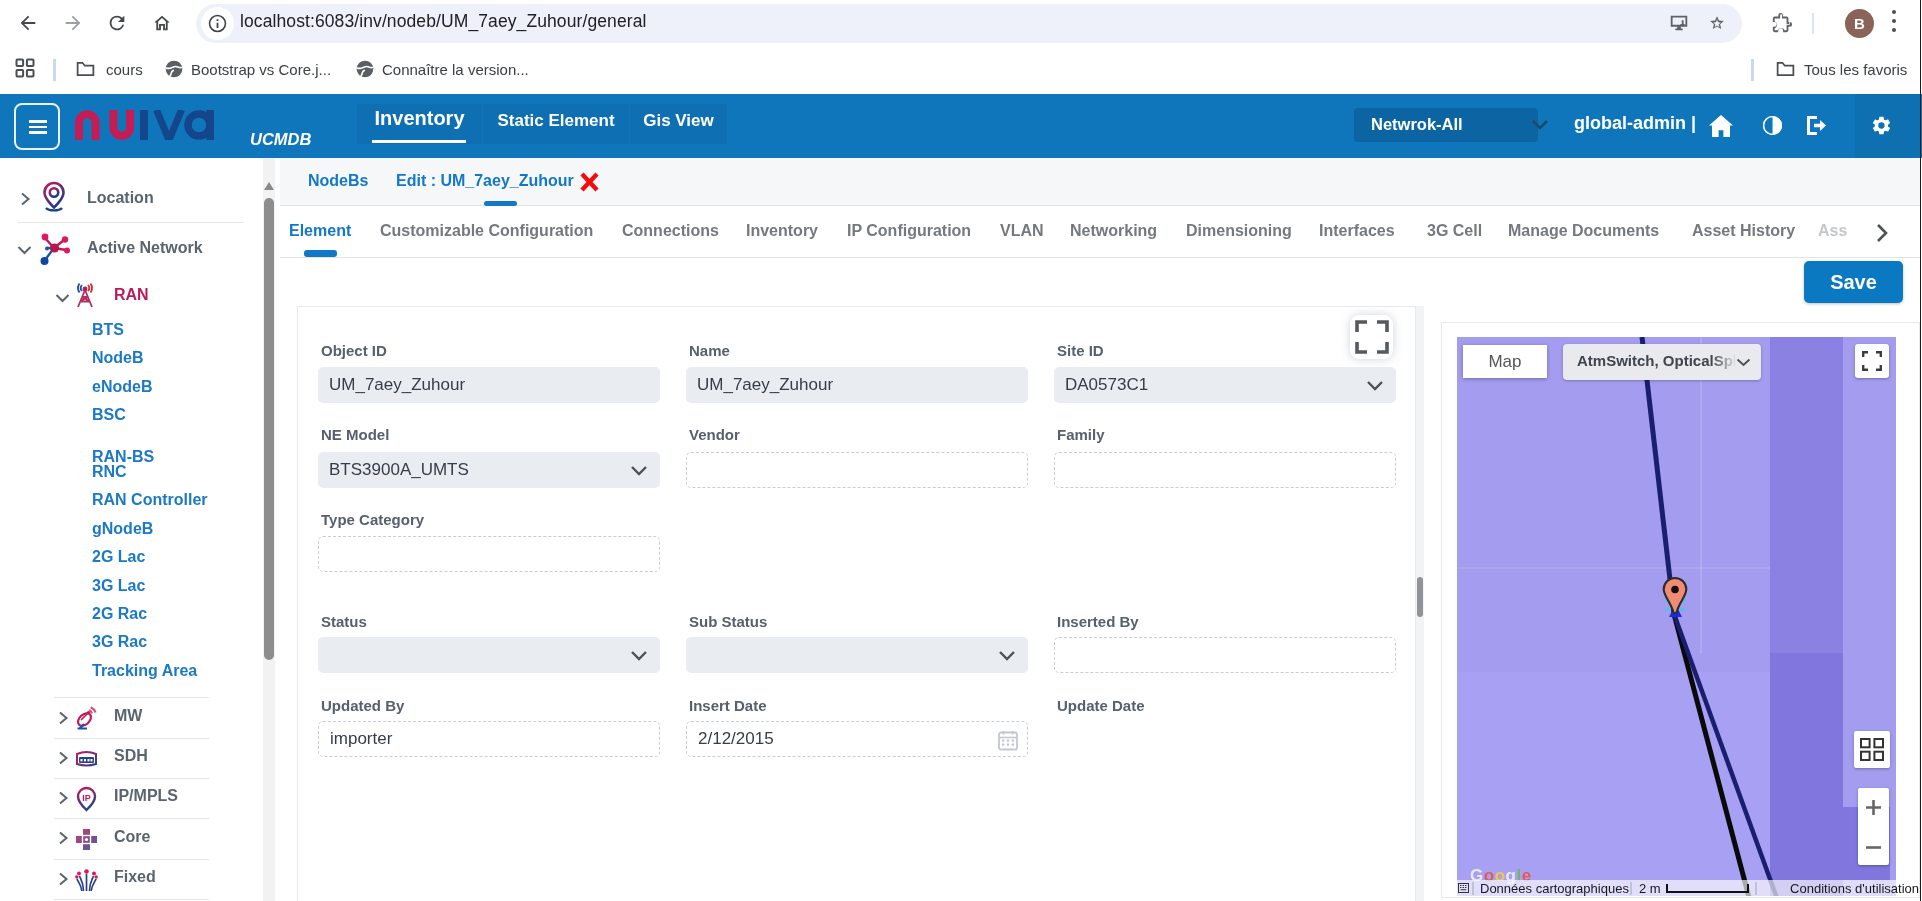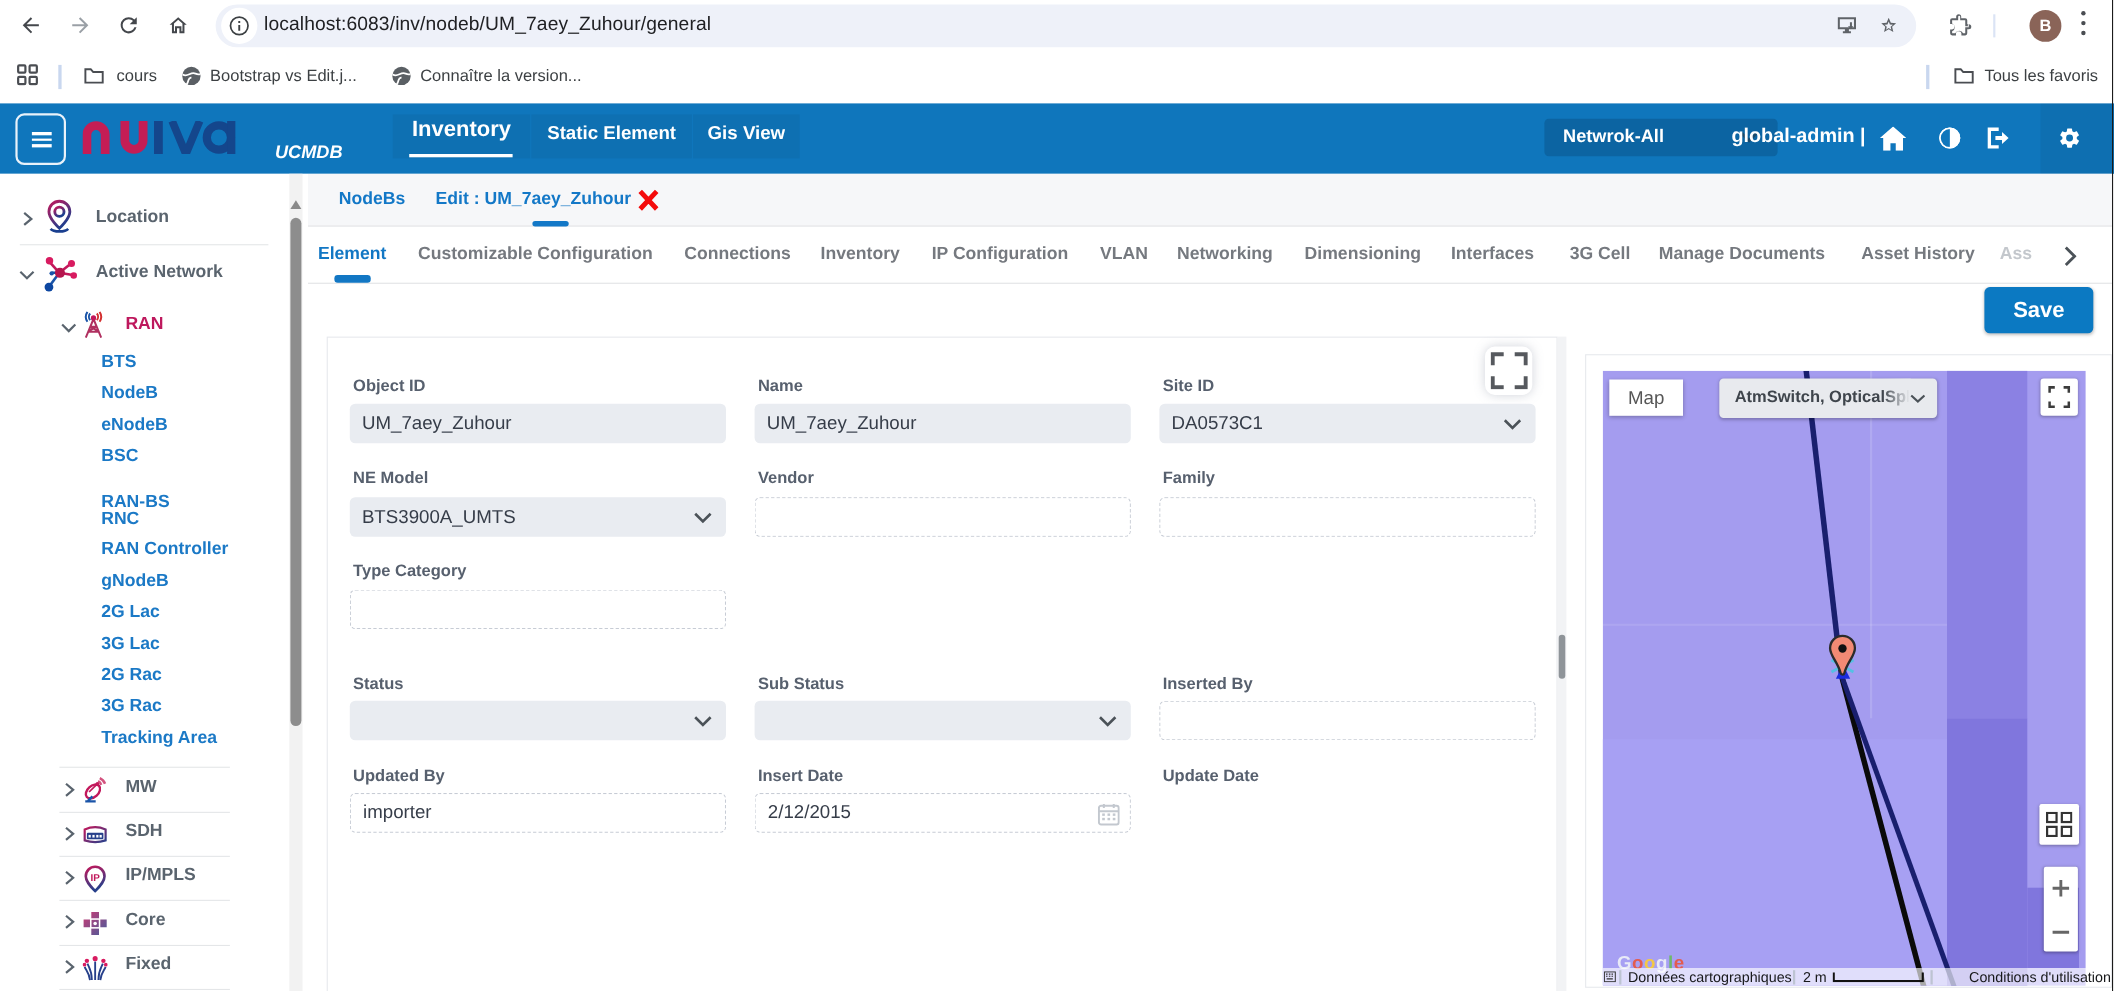--- a/index.html
+++ b/index.html
@@ -87,21 +87,21 @@
     <svg class="abs" style="left:75px;top:13px;" width="21" height="18" viewBox="0 0 24 20">
         <path d="M2 2h7l2.5 3H22v13H2V2zm2 2v12h16V7h-9.3L8.2 4H4z" fill="#4a4d52"></path>
       </svg>
     <div class="abs" style="left:106px;top:14px;">cours</div>
 
     <svg class="abs" style="left:164px;top:12px;" width="20" height="20" viewBox="0 0 24 24">
         <circle cx="12" cy="12" r="10" fill="#5a5f64"></circle>
         <path d="M2.5 10.5 C8 14 11 7 16.5 9.5 C19.5 10.8 21.5 10 21.5 10" stroke="#fff" stroke-width="2" fill="none"></path>
         <path d="M7 21 C10 16.5 7.5 14.5 12 13.5" stroke="#fff" stroke-width="2" fill="none"></path>
       </svg>
-    <div class="abs" style="left:191px;top:14px;">Bootstrap vs Edit.j...</div>
+    <div class="abs" style="left:191px;top:14px;">Bootstrap vs Core.j...</div>
 
     <svg class="abs" style="left:355px;top:12px;" width="20" height="20" viewBox="0 0 24 24">
         <circle cx="12" cy="12" r="10" fill="#5a5f64"></circle>
         <path d="M2.5 10.5 C8 14 11 7 16.5 9.5 C19.5 10.8 21.5 10 21.5 10" stroke="#fff" stroke-width="2" fill="none"></path>
         <path d="M7 21 C10 16.5 7.5 14.5 12 13.5" stroke="#fff" stroke-width="2" fill="none"></path>
       </svg>
     <div class="abs" style="left:382px;top:14px;">Connaître la version...</div>
 
     <div class="abs" style="left:1751px;top:12px;width:3px;height:22px;background:#c9d7ef;"></div>
     <svg class="abs" style="left:1775px;top:13px;" width="21" height="18" viewBox="0 0 24 20">
@@ -133,21 +133,21 @@
     <div class="abs" style="left:250px;top:36px;width:70px;font-size:16.5px;font-weight:bold;font-style:italic;color:#fff;">UCMDB</div>
 
     <div class="abs" style="left:357px;top:10px;width:125px;height:40px;background:rgba(0,0,0,0.05);"></div>
     <div class="abs" style="left:483px;top:10px;width:146px;height:40px;background:rgba(0,0,0,0.05);"></div>
     <div class="abs" style="left:630px;top:10px;width:97px;height:40px;background:rgba(0,0,0,0.05);"></div>
     <div class="abs" style="left:357px;top:13px;width:125px;text-align:center;font-size:20px;font-weight:bold;color:#fff;">Inventory</div>
     <div class="abs" style="left:372px;top:46px;width:94px;height:3px;background:#fff;"></div>
     <div class="abs" style="left:483px;top:17px;width:146px;text-align:center;font-size:17px;font-weight:bold;color:#fff;">Static Element</div>
     <div class="abs" style="left:630px;top:17px;width:97px;text-align:center;font-size:17px;font-weight:bold;color:#fff;">Gis View</div>
 
-    <div class="abs" style="left:1404px;top:14px;width:212px;height:34px;background:rgba(5,48,82,0.25);border-radius:4px;">
+    <div class="abs" style="left:1354px;top:14px;width:184px;height:34px;background:rgba(5,48,82,0.25);border-radius:4px;">
       <div style="position:absolute;left:17px;top:7px;font-size:16.5px;font-weight:bold;color:#fff;">Netwrok-All</div>
       <svg style="position:absolute;left:178px;top:12px;" width="16" height="10" viewBox="0 0 16 10">
           <path d="M1 1 L8 8 L15 1" stroke="#1b4a6b" stroke-width="2.6" fill="none"></path>
         </svg>
     </div>
     <div class="abs" style="left:1574px;top:19px;font-size:18px;font-weight:bold;color:#fff;">global-admin |</div>
 
     <svg class="abs" style="left:1709px;top:21px;" width="24" height="22" viewBox="0 0 24 22">
         <path d="M12 0 0 10.5h3V22h6.6v-6.8h4.8V22H21V10.5h3L12 0z" fill="#fff"></path>
       </svg>
@@ -473,21 +473,21 @@
         <div class="abs" style="left:173px;top:1.5px;width:2px;height:13px;background:#9aa;opacity:.5;"></div>
         <div class="abs" style="left:182px;top:0.5px;">2 m</div>
         <svg class="abs" style="left:209px;top:3px;" width="83" height="10" viewBox="0 0 83 10">
             <path d="M1 1 V9 H82 V1" stroke="#111" stroke-width="2" fill="none"></path>
           </svg>
         <div class="abs" style="left:298px;top:1.5px;width:2px;height:13px;background:#9aa;opacity:.5;"></div>
         <div class="abs" style="right:4px;top:1px;">Conditions d'utilisation</div>
       </div>
     </div>
 
-    <div class="abs" style="left:21px;top:22px;width:67px;height:33px;background:#fff;box-shadow:0 1px 4px rgba(0,0,0,0.3);color:#565656;font-size:17px;text-align:center;line-height:33px;">Map</div>
+    <div class="abs" style="left:21px;top:22px;width:84px;height:33px;background:#fff;box-shadow:0 1px 4px rgba(0,0,0,0.3);color:#565656;font-size:17px;text-align:center;line-height:33px;">Map</div>
 
     <div class="abs" style="left:121px;top:21px;width:198px;height:36px;background:#e8eaee;border-radius:4px;box-shadow:0 1px 3px rgba(0,0,0,0.25);overflow:hidden;">
       <div style="position:absolute;left:14px;top:8px;width:158px;font-size:15px;font-weight:bold;color:#3f454c;white-space:nowrap;overflow:hidden;">AtmSwitch, OpticalSplit</div>
       <div style="position:absolute;left:148px;top:0;width:26px;height:36px;background:linear-gradient(90deg,rgba(232,234,238,0),#e8eaee);"></div>
       <svg style="position:absolute;right:10px;top:14px;" width="15" height="9" viewBox="0 0 15 9">
           <path d="M1.5 1.5 L7.5 7 L13.5 1.5" stroke="#4b5258" stroke-width="2" fill="none"></path>
         </svg>
     </div>
 
     <div class="abs" style="left:413px;top:21px;width:34px;height:34px;background:#fff;border-radius:3px;box-shadow:0 1px 3px rgba(0,0,0,0.3);">

